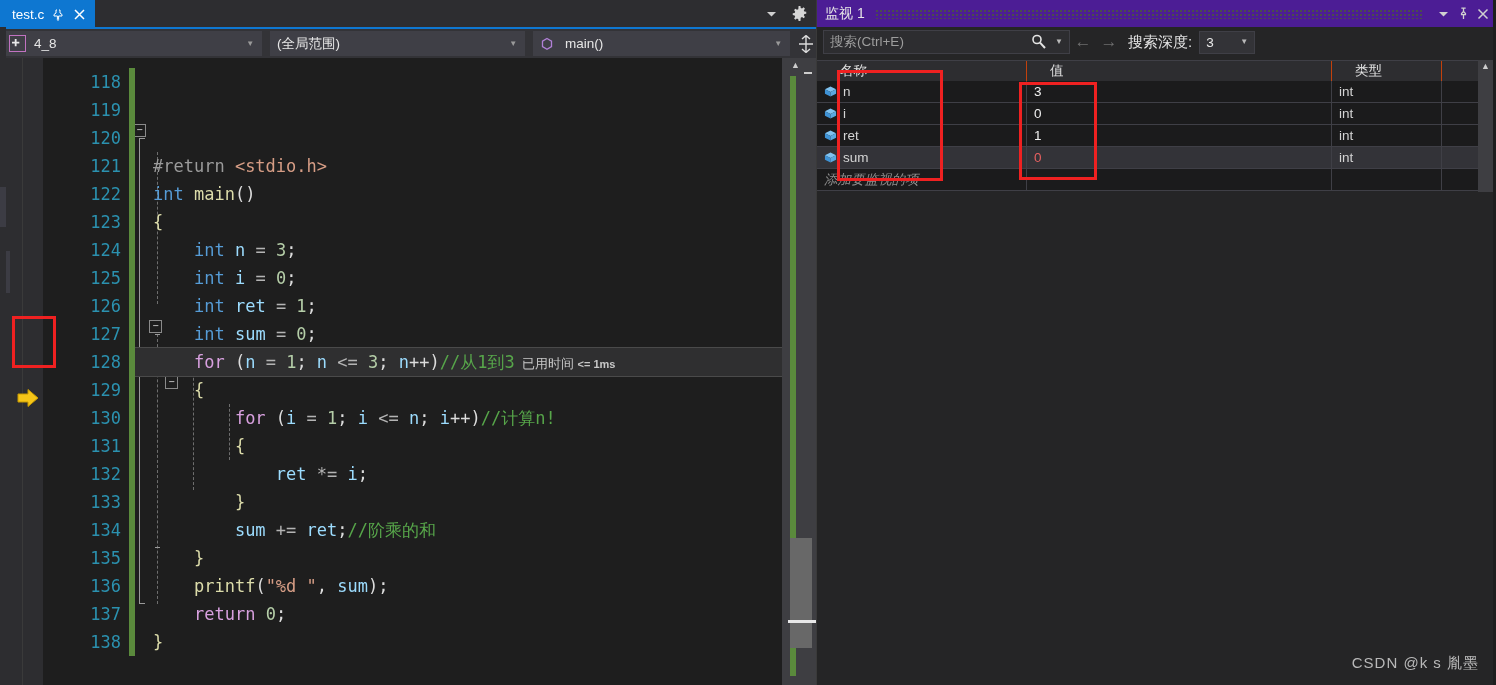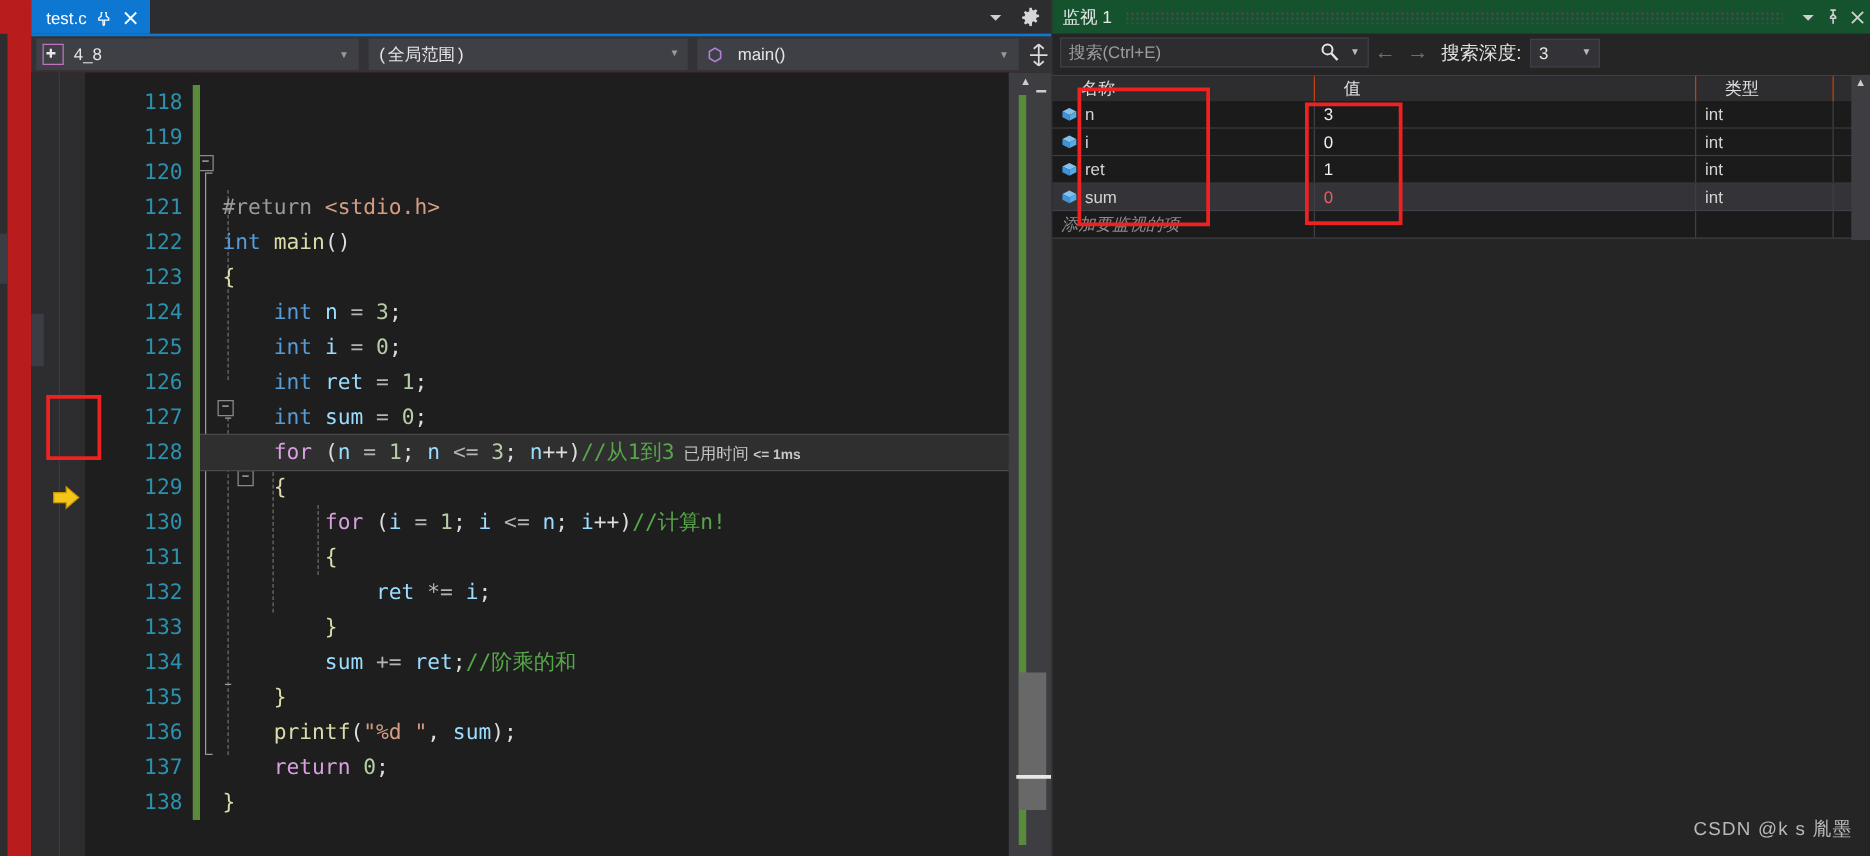--- a/index.html
+++ b/index.html
@@ -6,21 +6,21 @@
   body{
     width:1496px;height:685px;overflow:hidden;
     background:#1e1e1e;
     font-family:"Liberation Sans","DejaVu Sans",sans-serif;
     font-size:13px;color:#d4d4d4;
     -webkit-font-smoothing:none;
   }
   .app{position:relative;width:1496px;height:685px;display:flex;}
 
   
-  .editor-pane{position:relative;width:816px;height:685px;background:#b91c1c;padding-left:25px;}
+  .editor-pane{position:relative;width:816px;height:685px;background:#ef4444;}
 
   
   .tabstrip{position:relative;height:27px;background:#2d2d30;display:flex;align-items:stretch;}
   .tab{
     display:flex;align-items:center;gap:7px;
     background:#0e77d1;color:#ffffff;
     padding:0 9px 0 12px;height:27px;font-size:13.5px;
     border-top:1px solid #0e77d1;
   }
   .tab .tab-title{line-height:27px;}
@@ -29,21 +29,21 @@
   .tabstrip-right{display:flex;align-items:center;gap:12px;padding-right:9px;}
   .tabstrip-right .ic{width:16px;height:16px;display:inline-flex;align-items:center;justify-content:center;color:#cfcfcf;}
 
   
   .navbar{position:relative;height:29px;background:#333337;border-top:2px solid #0e77d1;display:flex;align-items:center;}
   .nav-combo{
     height:23px;margin:0 0 0 4px;background:#3f3f46;border:1px solid #3f3f46;
     display:flex;align-items:center;color:#e6e6e6;font-size:13.5px;position:relative;
   }
   .nav-combo.c1{width:258px;}
-  .nav-combo.c2{width:255px;margin-left:8px;font-family:Liberation Mono, monospace;}
+  .nav-combo.c2{width:255px;margin-left:8px;}
   .nav-combo.c3{width:257px;margin-left:8px;}
   .nav-combo .label{padding-left:6px;white-space:nowrap;overflow:hidden;}
   .nav-combo .arrow{position:absolute;right:7px;top:0;height:23px;display:flex;align-items:center;color:#9a9a9a;font-size:8px;}
   .glyph-proj{
     display:inline-flex;align-items:center;justify-content:center;
     width:15px;height:15px;margin-left:4px;margin-right:2px;border:1px solid #c173c1;color:#e8e8e8;
     font-size:10px;line-height:1;
   }
   .glyph-method{display:inline-flex;align-items:center;justify-content:center;width:16px;height:16px;margin-left:5px;margin-right:4px;}
   .navbar .splitter{margin-left:6px;width:20px;display:flex;align-items:center;justify-content:center;color:#d8d8d8;}
@@ -96,21 +96,21 @@
   
   .vscroll{position:absolute;right:0;top:0;width:34px;height:629px;background:#3e3e42;}
   .vscroll .up{position:absolute;top:2px;left:9px;color:#cdcdcd;font-size:9px;}
   .vscroll .dash{position:absolute;top:14px;left:22px;width:8px;height:2px;background:#cdcdcd;}
   .vscroll .track-green{position:absolute;left:8px;top:18px;width:6px;height:600px;background:#5a8a3c;}
   .vscroll .thumb{position:absolute;left:8px;top:480px;width:22px;height:110px;background:#686868;}
   .vscroll .caret-line{position:absolute;left:6px;top:562px;width:28px;height:3px;background:#e8e8e8;}
 
   
   .watch-pane{position:relative;width:676px;height:685px;background:#252526;border-left:1px solid #3a3a3a;}
-  .watch-title{height:27px;display:flex;align-items:center;background:#14532d;color:#e6e6e6;font-size:14px;padding-left:8px;}
+  .watch-title{height:27px;display:flex;align-items:center;background:#4c1d95;color:#e6e6e6;font-size:14px;padding-left:8px;}
   .watch-title .dots{flex:1;margin:0 10px;height:10px;
     background-image:radial-gradient(#4b4b4f 1px, transparent 1px);
     background-size:4px 4px;background-position:0 4px;}
   .watch-title .ic{width:20px;height:20px;display:inline-flex;align-items:center;justify-content:center;color:#d0d0d0;}
   .watch-toolbar{height:30px;display:flex;align-items:center;background:#252526;}
   .search-box{
     position:relative;width:245px;height:22px;margin-left:6px;background:#2d2d30;border:1px solid #3f3f46;
     display:flex;align-items:center;
   }
   .search-box .ph{padding-left:6px;color:#9d9d9d;font-size:13.5px;}

